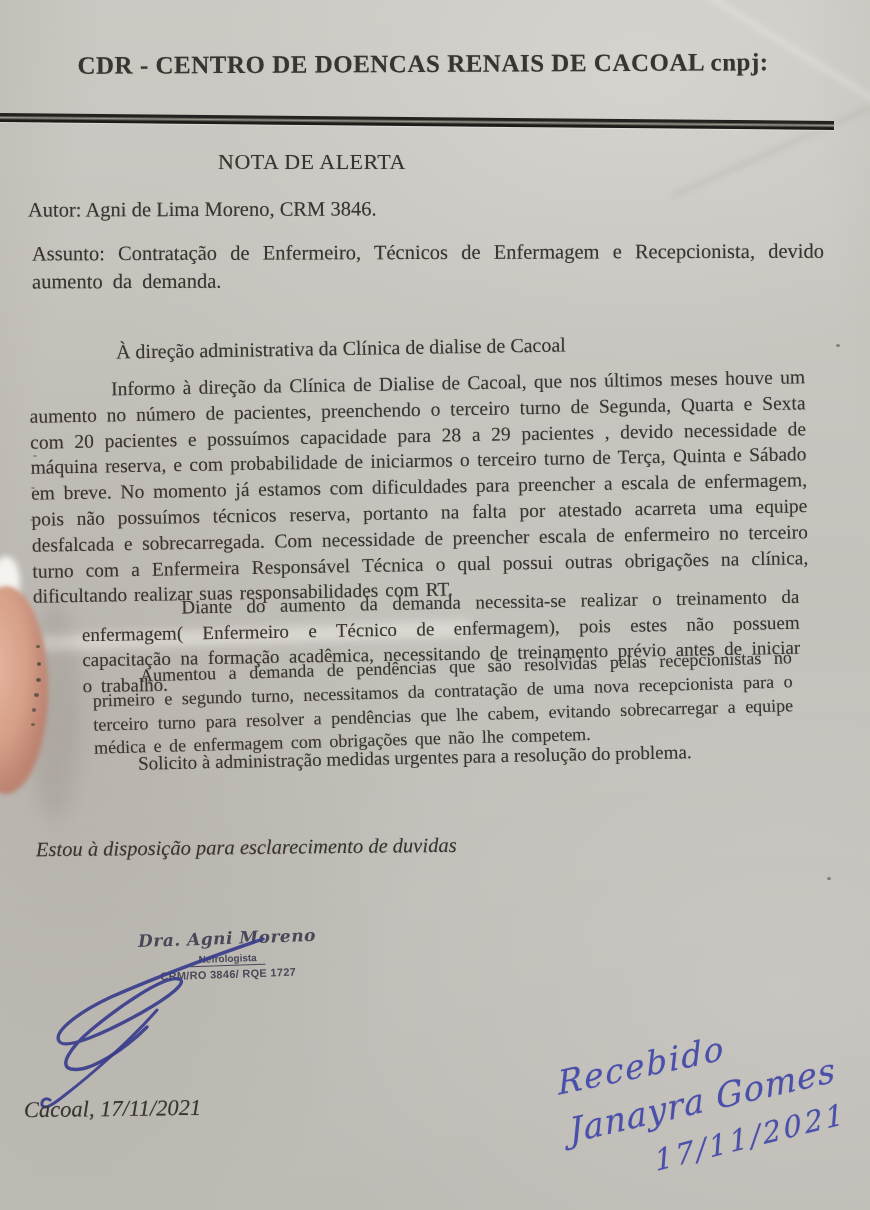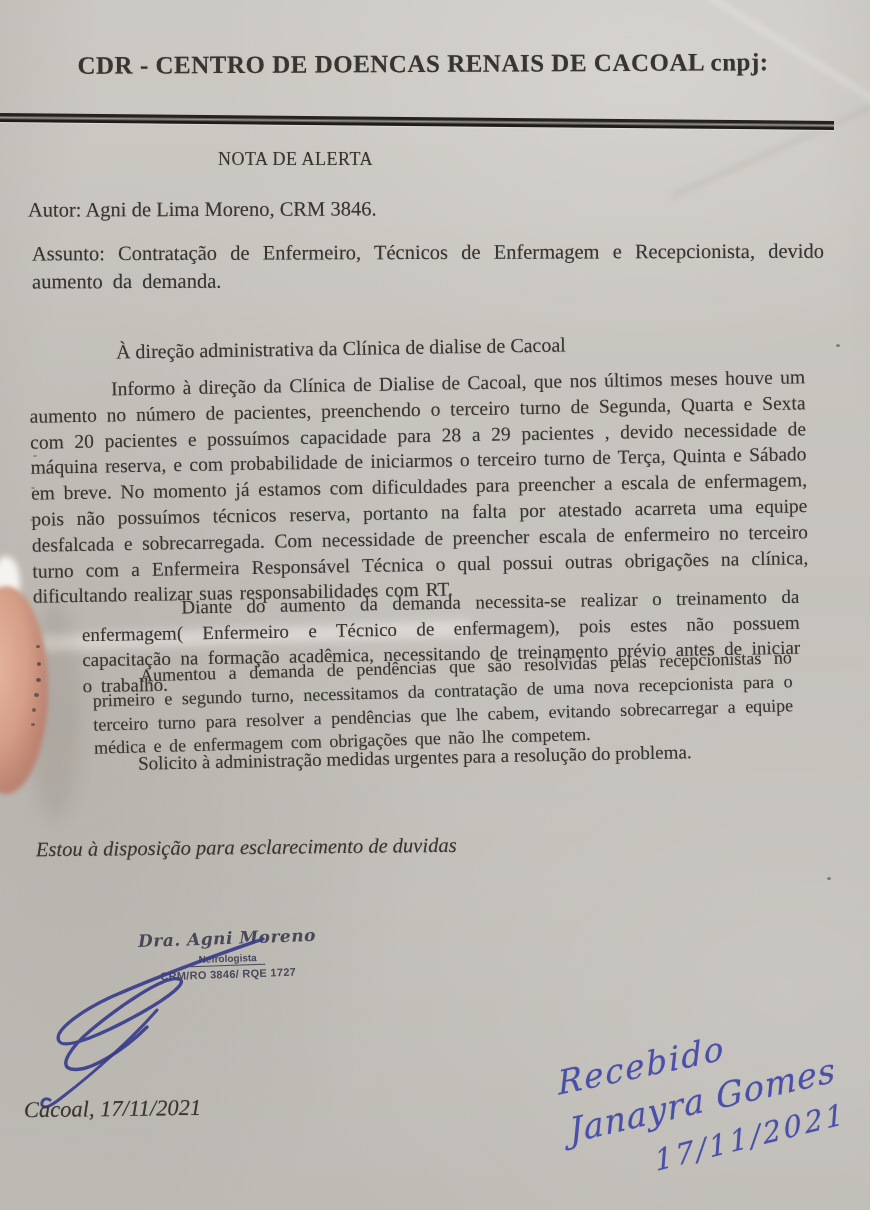--- a/index.html
+++ b/index.html
@@ -24,21 +24,21 @@
     top:50px; left:0; width:846px; text-align:center;
     font-size:25px; font-weight:bold; letter-spacing:0.5px;
     transform:rotate(-0.3deg);
   }
   .rule{
     top:113px; left:0; width:834px; height:9px;
     background:linear-gradient(180deg,#24221f 0%, #24221f 28%, #9b968d 50%, #1d1c19 75%, #1d1c19 100%);
     transform:rotate(0.55deg); transform-origin:left center;
     box-shadow:0 1px 1px rgba(255,255,255,0.35);
   }
-  .heading{ top:149px; left:218px; font-size:18px; letter-spacing:0.5px; }
+  .heading{ top:149px; left:218px; font-size:22px; letter-spacing:0.5px; }
   .author{ top:198px; left:28px; font-size:20.5px; transform:rotate(-0.2deg); }
   .subject{
     top:238px; left:32px; width:792px; font-size:20.5px; line-height:28px;
     text-align:justify; transform:rotate(-0.2deg); word-spacing:5px;
   }
   .salutation{ top:337px; left:116px; font-size:20px; transform:rotate(-0.9deg); }
 
   .para{ text-align:justify; }
   .p1{
     top:371px; left:31px; width:776px; font-size:19.5px; line-height:25.8px;

